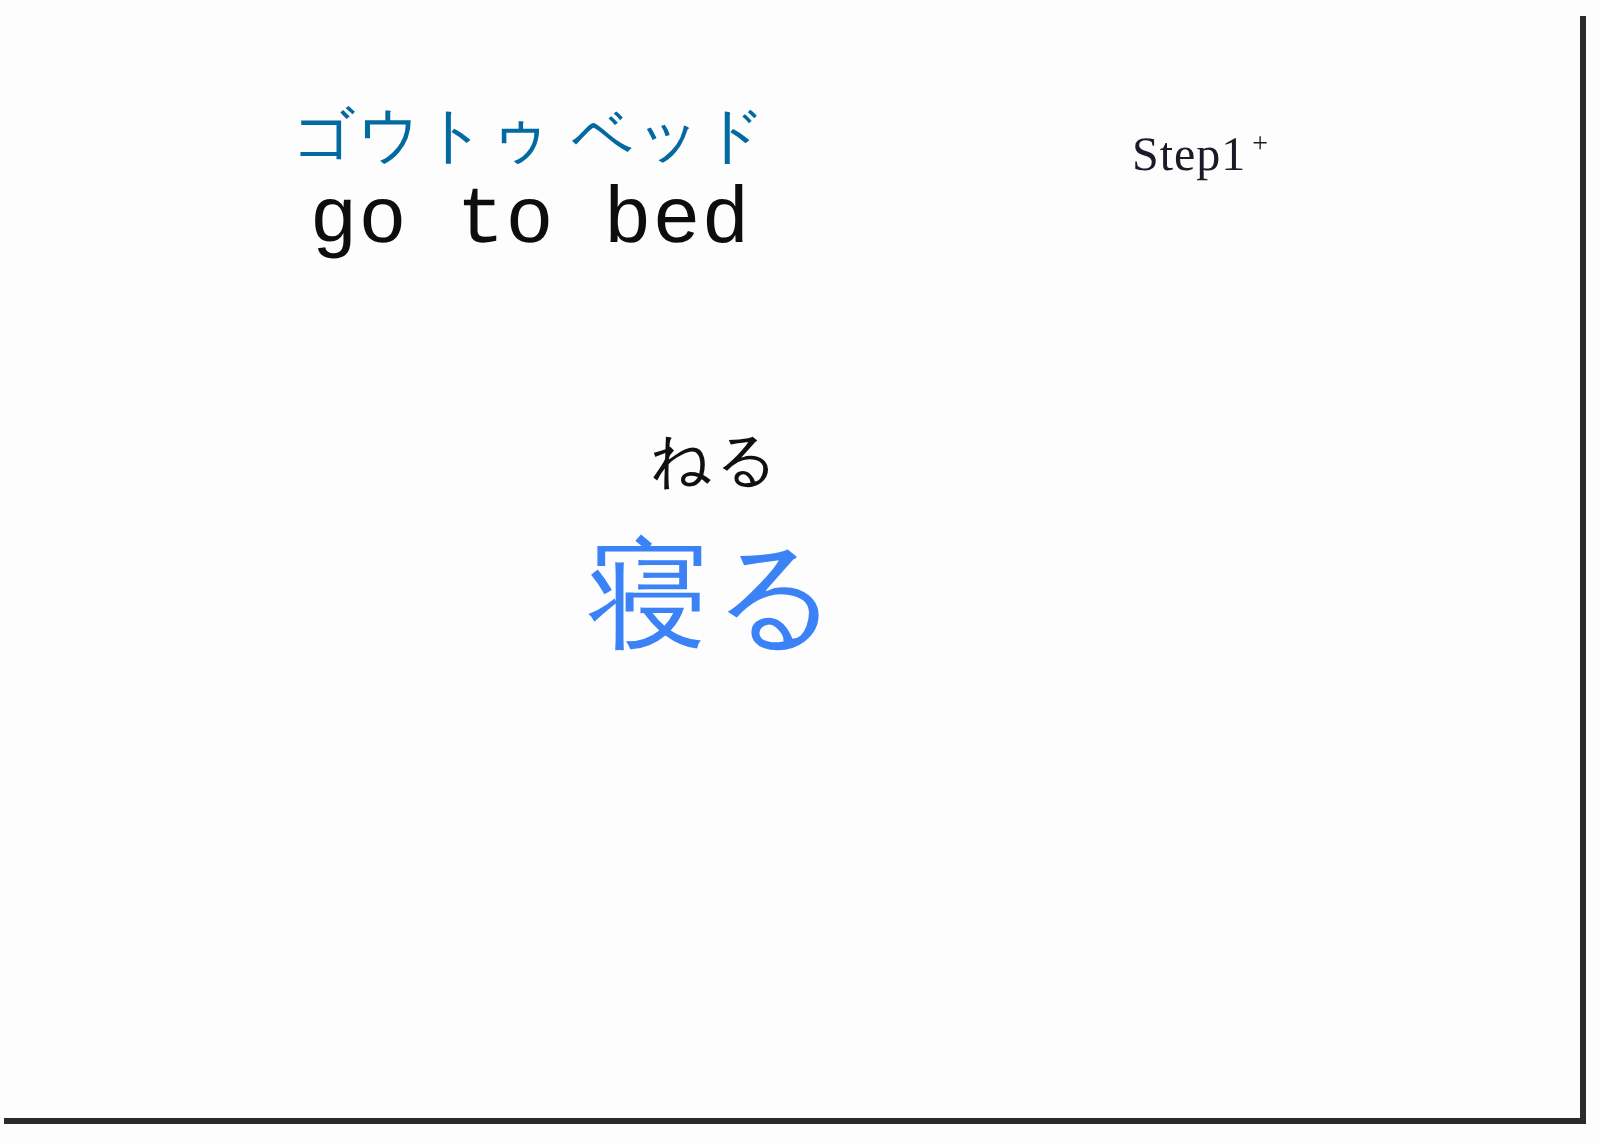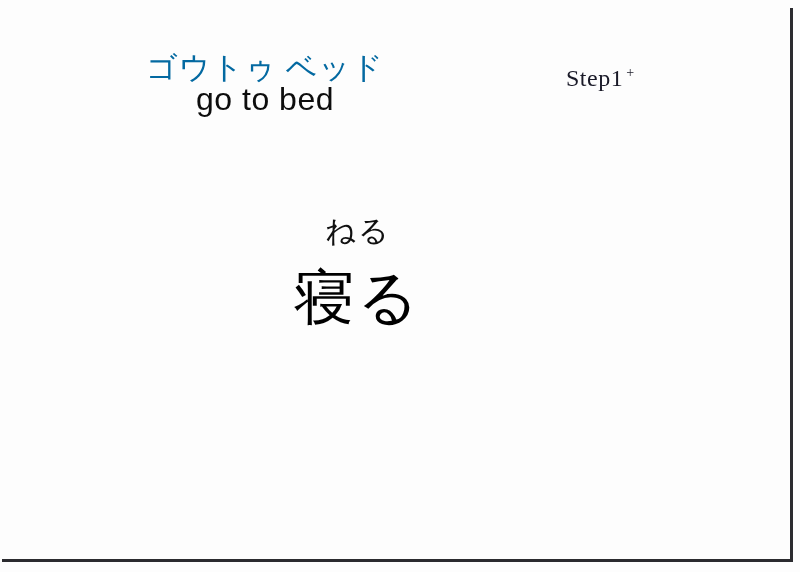--- a/index.html
+++ b/index.html
@@ -45,22 +45,23 @@
   }
   .phrase-katakana {
     font-family: "Liberation Serif", "DejaVu Serif", serif;
     font-size: 31px;
     line-height: 1.0;
     color: #0369a1;
     letter-spacing: 1px;
     white-space: pre;
   }
   .phrase-english {
-    font-family: Liberation Sans, sans-serif;
-    font-size: 32px;
+    margin-top: 9px;
+    font-family: Liberation Mono, monospace;
+    font-size: 40px;
     line-height: 1.0;
     color: #0d0d0d;
     letter-spacing: 0.5px;
   }
 
   
   .step-label {
     position: absolute;
     left: 566px;
     top: 66px;
@@ -91,21 +92,21 @@
     line-height: 1.0;
     color: #101010;
     letter-spacing: 2px;
     text-align: center;
   }
   .vocab-kanji {
     margin-top: 22px;
     font-family: "Liberation Serif", "DejaVu Serif", serif;
     font-size: 60px;
     line-height: 1.0;
-    color: #000000;
+    color: #3b82f6;
     letter-spacing: 3px;
   }
 </style>
 </head>
 <body>
 
 <div id="page">
 
   <div class="edge-right"></div>
   <div class="edge-bottom"></div>

